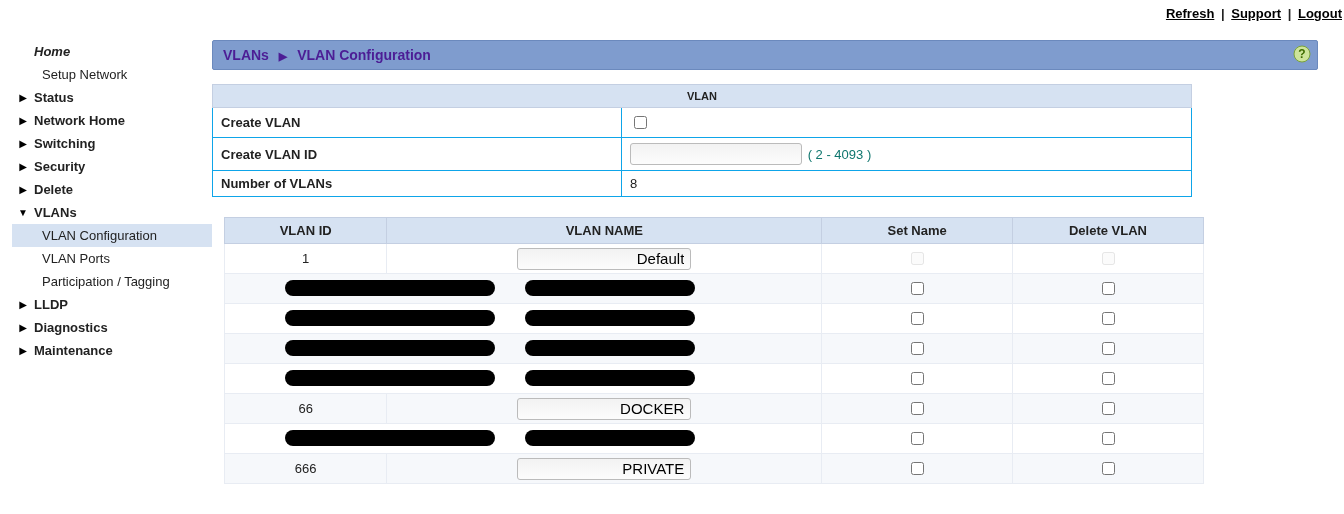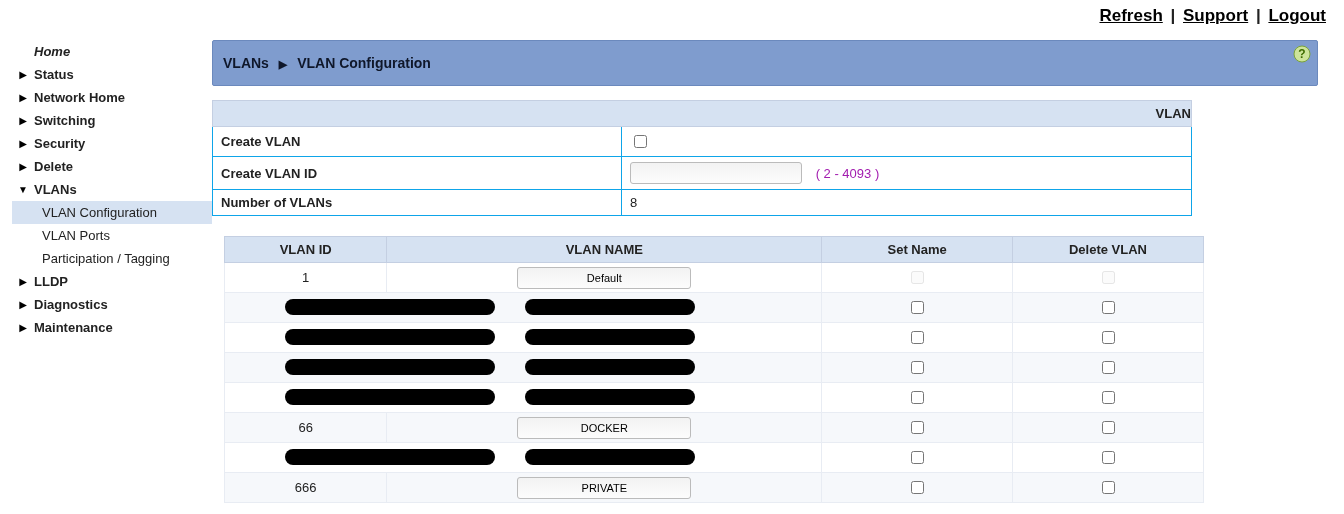--- a/index.html
+++ b/index.html
@@ -9,22 +9,22 @@
     height: 514px;
     font-family: Arial, Helvetica, sans-serif;
     font-size: 13px;
     color: #222;
     background: #fff;
   }
   a { color: #000; }
   .top-links {
     position: absolute;
     top: 6px;
-    right: 18px;
-    font-size: 17px;
+    right: 2px;
+    font-size: 13px;
     font-weight: bold;
   }
   .top-links span.sep { font-weight: bold; margin: 0 3px; }
   .top-links a { text-decoration: underline; cursor: pointer; }
 
   .page {
     position: absolute;
     left: 12px;
     top: 40px;
     width: 1312px;
@@ -63,24 +63,24 @@
     background: #d6e2f2;
   }
 
   
   .main {
     flex: 1;
     position: relative;
   }
   .breadcrumb-bar {
     background: #7f9cce;
-    color: #0f172a;
+    color: #4c1d95;
     font-weight: bold;
     font-size: 14px;
-    padding: 14px 10px;
+    padding: 6px 10px;
     position: relative;
     border: 1px solid #6b89bd;
     border-radius: 2px;
     box-sizing: border-box;
     width: 1106px;
   }
   .breadcrumb-bar .arrow-sep { margin: 0 6px; font-size: 11px; }
   .help-icon {
     position: absolute;
     right: 6px;
@@ -94,44 +94,44 @@
     width: 980px;
     margin-top: 14px;
   }
 
   table.form-table {
     border-collapse: collapse;
     width: 980px;
     border: 1px solid #d5dbe6;
   }
   table.form-table th.section-head {
-    text-align: right;
+    text-align: center;
     background: #d6e2f2;
     border: 1px solid #c4cfe2;
     font-weight: bold;
-    font-size: 13px;
+    font-size: 11px;
     padding: 5px 0;
   }
   table.form-table td {
     border: 1px solid #0ea5e9;
     padding: 5px 8px;
     font-size: 13px;
   }
   table.form-table td.label-cell { width: 392px; font-weight: bold; }
   table.form-table td.value-cell {}
 
   input[type="text"].std {
     height: 20px;
     border: 1px solid #bbb;
     background: linear-gradient(#f2f2f2,#fcfcfc);
     border-radius: 3px;
     padding: 0 6px;
     font-size: 13px;
   }
-  .hint { color: #a21caf; margin-left: 10px; }
+  .hint { color: #0f766e; margin-left: 2px; }
 
   
   table.list-table {
     border-collapse: collapse;
     width: 980px;
     margin-top: 20px;
     border: 1px solid #d5dbe6;
     margin-left: 12px;
   }
   table.list-table th {
@@ -154,22 +154,22 @@
   table.list-table td.set-cell { width: 190px; }
   table.list-table td.del-cell { width: 190px; }
 
   input[type="text"].name-input {
     width: 160px;
     height: 20px;
     border: 1px solid #bbb;
     background: linear-gradient(#f2f2f2,#fcfcfc);
     border-radius: 3px;
     padding: 0 6px;
-    font-size: 11px;
-    text-align: center;
+    font-size: 15px;
+    text-align: right;
   }
 
   .redact {
     position: absolute;
     height: 16px;
     background: #000;
     border-radius: 8px;
   }
   .row-redact-host { position: relative; }
   .redact-left  { left: 60px;  width: 210px; top: 6px; }
@@ -191,20 +191,23 @@
   <span class="sep">|</span>
   <a>Logout</a>
 </div>
 
 <div class="page">
 
   <div class="sidebar">
     <div class="nav-item level0 plain">
       <span class="arrow"></span>
         <span class="label">Home</span>
+    </div>
+    <div class="nav-item level1">
+      <span class="label">Setup Network</span>
     </div>
     <div class="nav-item level0">
       <span class="arrow">▶</span>
       <span class="label">Status</span>
     </div>
     <div class="nav-item level0">
       <span class="arrow">▶</span>
       <span class="label">Network Home</span>
     </div>
     <div class="nav-item level0">

